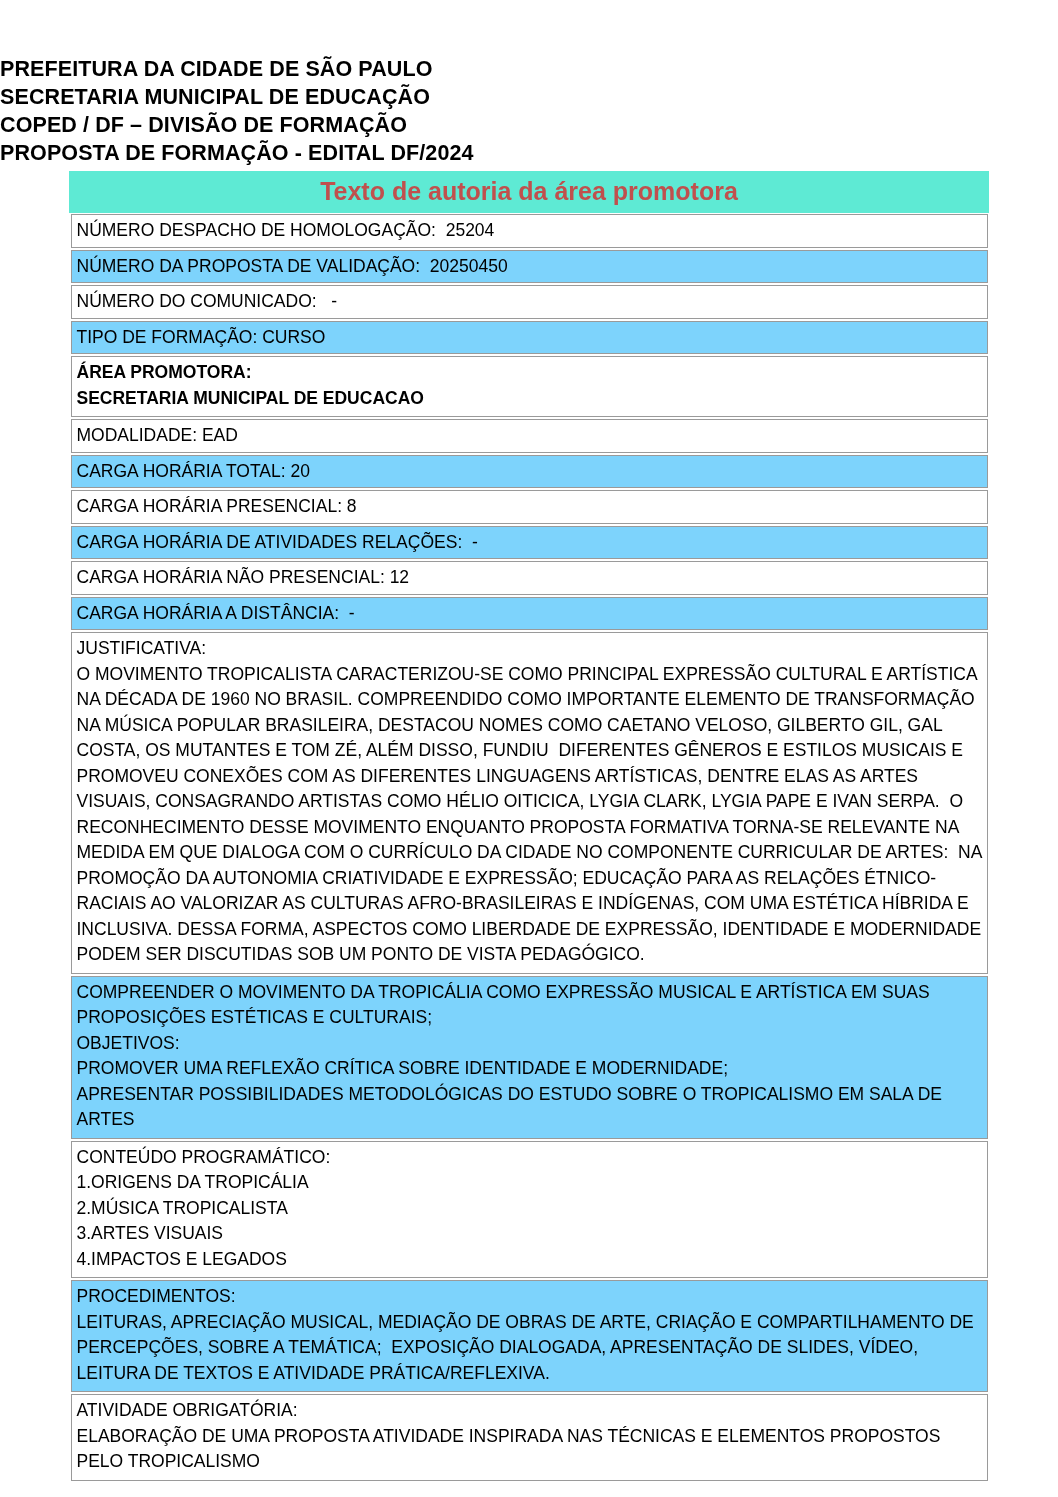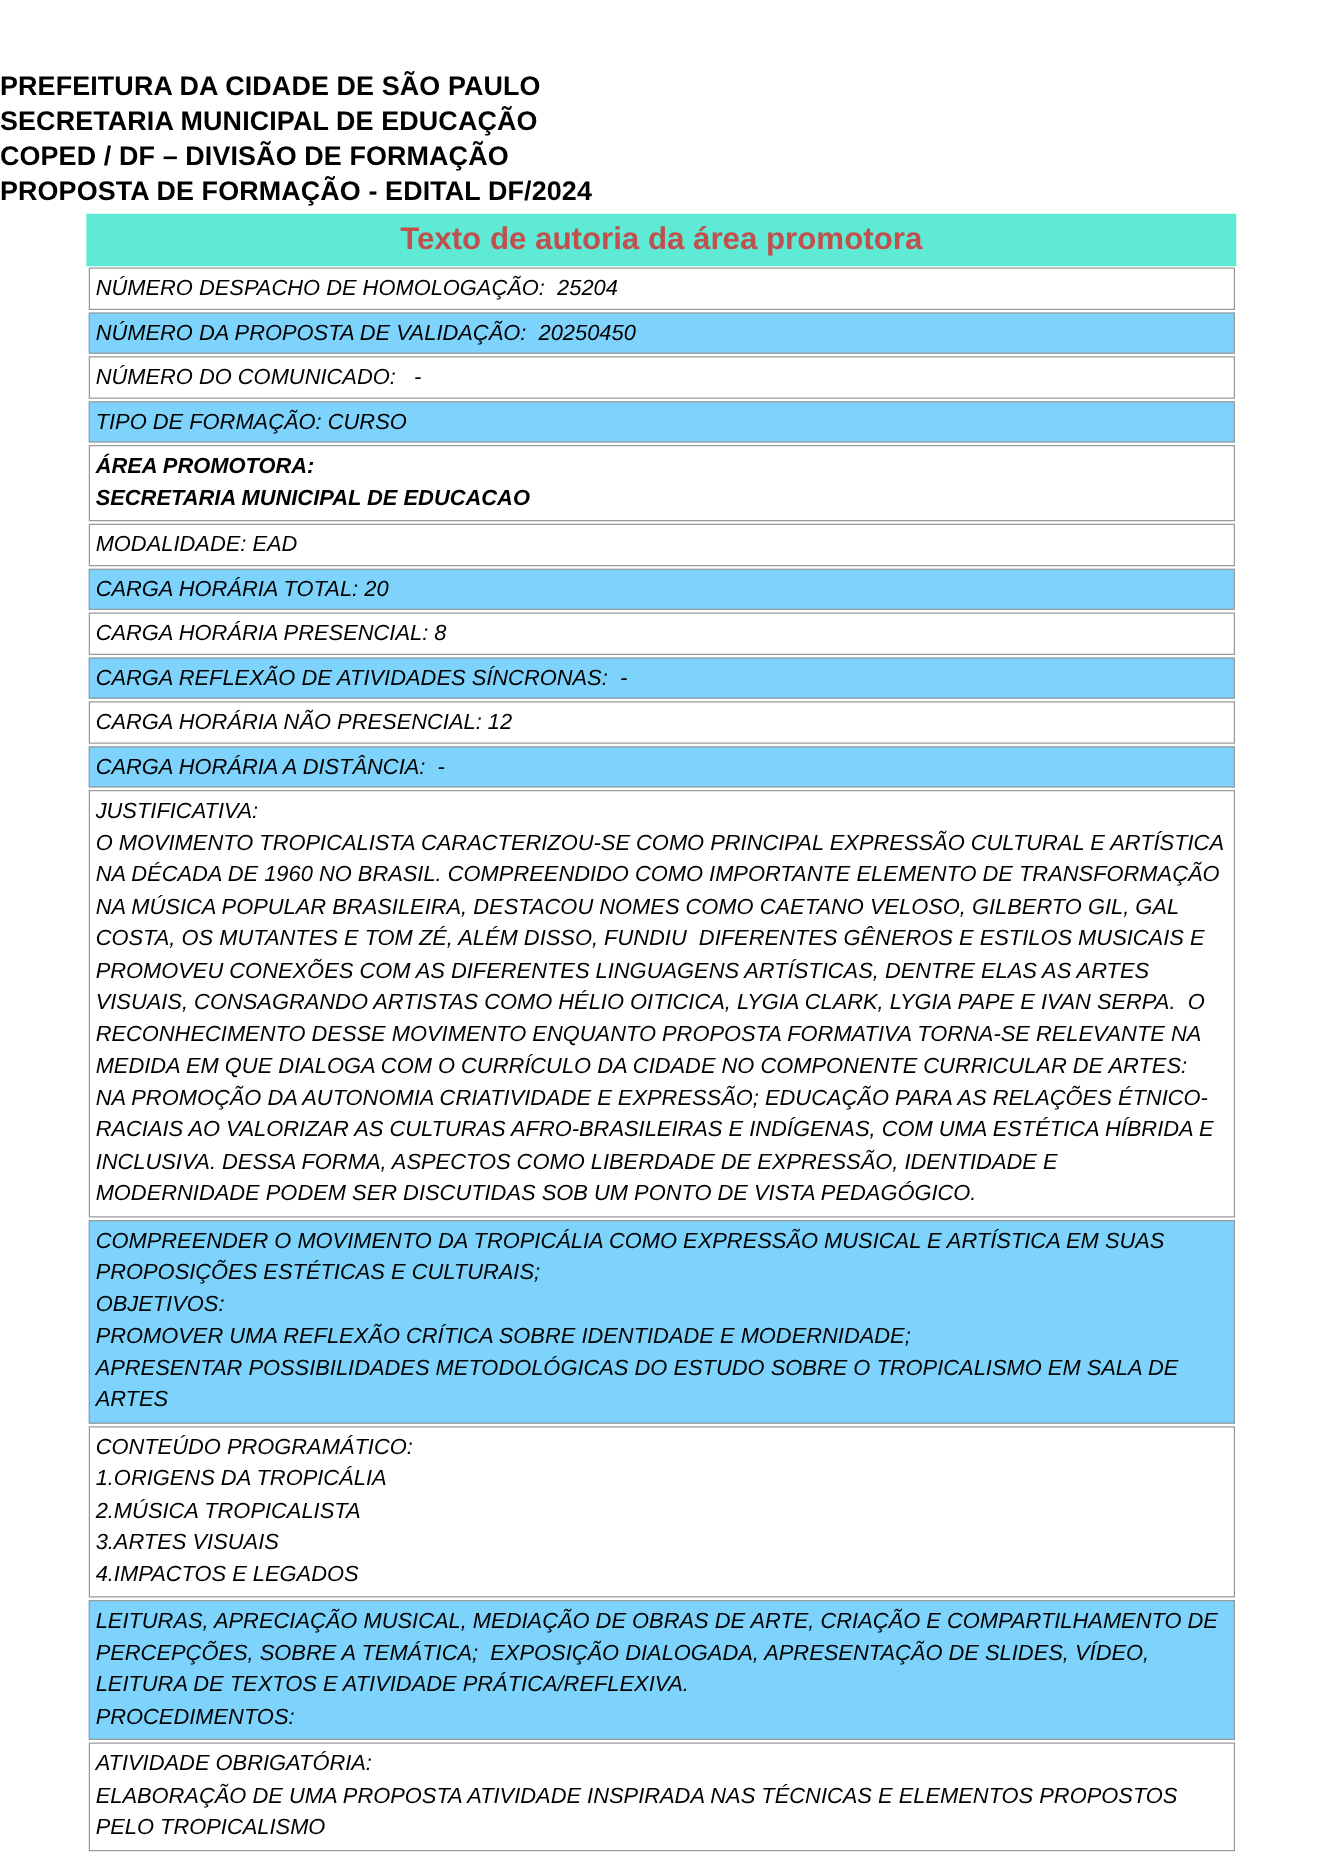--- a/index.html
+++ b/index.html
@@ -75,21 +75,20 @@
   }
   .row.tint {
     background: #7dd3fc;
   }
   .row.bold, .row .bold-line {
     font-weight: bold;
   }
   .row .line {
     display: block;
     white-space: pre-wrap;
-    font-style: italic;
   }
   .row.block-text {
     line-height: 25.5px;
     padding-bottom: 5px;
   }
   .row.block-text .line {
     white-space: pre-wrap;
   }
   .row.first {
     margin-top: 1px;
@@ -131,21 +130,21 @@
       <div class="row">
         <span class="line">MODALIDADE: EAD</span>
       </div>
       <div class="row tint">
         <span class="line">CARGA HORÁRIA TOTAL: 20</span>
       </div>
       <div class="row">
         <span class="line">CARGA HORÁRIA PRESENCIAL: 8</span>
       </div>
       <div class="row tint">
-        <span class="line">CARGA REFLEXÃO DE ATIVIDADES SÍNCRONAS:  -</span>
+        <span class="line">CARGA HORÁRIA DE ATIVIDADES RELAÇÕES:  -</span>
       </div>
       <div class="row">
         <span class="line">CARGA HORÁRIA NÃO PRESENCIAL: 12</span>
       </div>
       <div class="row tint">
         <span class="line">CARGA HORÁRIA A DISTÂNCIA:  -</span>
       </div>
       <div class="row block-text">
         <span class="line">JUSTIFICATIVA:</span>
         <span class="line">O MOVIMENTO TROPICALISTA CARACTERIZOU-SE COMO PRINCIPAL EXPRESSÃO CULTURAL E ARTÍSTICA NA DÉCADA DE 1960 NO BRASIL. COMPREENDIDO COMO IMPORTANTE ELEMENTO DE TRANSFORMAÇÃO NA MÚSICA POPULAR BRASILEIRA, DESTACOU NOMES COMO CAETANO VELOSO, GILBERTO GIL, GAL COSTA, OS MUTANTES E TOM ZÉ, ALÉM DISSO, FUNDIU  DIFERENTES GÊNEROS E ESTILOS MUSICAIS E PROMOVEU CONEXÕES COM AS DIFERENTES LINGUAGENS ARTÍSTICAS, DENTRE ELAS AS ARTES VISUAIS, CONSAGRANDO ARTISTAS COMO HÉLIO OITICICA, LYGIA CLARK, LYGIA PAPE E IVAN SERPA.  O RECONHECIMENTO DESSE MOVIMENTO ENQUANTO PROPOSTA FORMATIVA TORNA-SE RELEVANTE NA MEDIDA EM QUE DIALOGA COM O CURRÍCULO DA CIDADE NO COMPONENTE CURRICULAR DE ARTES:  NA PROMOÇÃO DA AUTONOMIA CRIATIVIDADE E EXPRESSÃO; EDUCAÇÃO PARA AS RELAÇÕES ÉTNICO-RACIAIS AO VALORIZAR AS CULTURAS AFRO-BRASILEIRAS E INDÍGENAS, COM UMA ESTÉTICA HÍBRIDA E INCLUSIVA. DESSA FORMA, ASPECTOS COMO LIBERDADE DE EXPRESSÃO, IDENTIDADE E MODERNIDADE PODEM SER DISCUTIDAS SOB UM PONTO DE VISTA PEDAGÓGICO.</span>
@@ -157,22 +156,22 @@
         <span class="line">APRESENTAR POSSIBILIDADES METODOLÓGICAS DO ESTUDO SOBRE O TROPICALISMO EM SALA DE ARTES</span>
       </div>
       <div class="row block-text">
         <span class="line">CONTEÚDO PROGRAMÁTICO:</span>
         <span class="line">1.ORIGENS DA TROPICÁLIA</span>
         <span class="line">2.MÚSICA TROPICALISTA</span>
         <span class="line">3.ARTES VISUAIS</span>
         <span class="line">4.IMPACTOS E LEGADOS</span>
       </div>
       <div class="row tint block-text">
+        <span class="line">PROCEDIMENTOS:</span>
         <span class="line">LEITURAS, APRECIAÇÃO MUSICAL, MEDIAÇÃO DE OBRAS DE ARTE, CRIAÇÃO E COMPARTILHAMENTO DE PERCEPÇÕES, SOBRE A TEMÁTICA;  EXPOSIÇÃO DIALOGADA, APRESENTAÇÃO DE SLIDES, VÍDEO, LEITURA DE TEXTOS E ATIVIDADE PRÁTICA/REFLEXIVA.</span>
-        <span class="line">PROCEDIMENTOS:</span>
       </div>
       <div class="row block-text">
         <span class="line">ATIVIDADE OBRIGATÓRIA:</span>
         <span class="line">ELABORAÇÃO DE UMA PROPOSTA ATIVIDADE INSPIRADA NAS TÉCNICAS E ELEMENTOS PROPOSTOS PELO TROPICALISMO</span>
       </div>
     </div>
 
 </div>
 
 </body></html>

